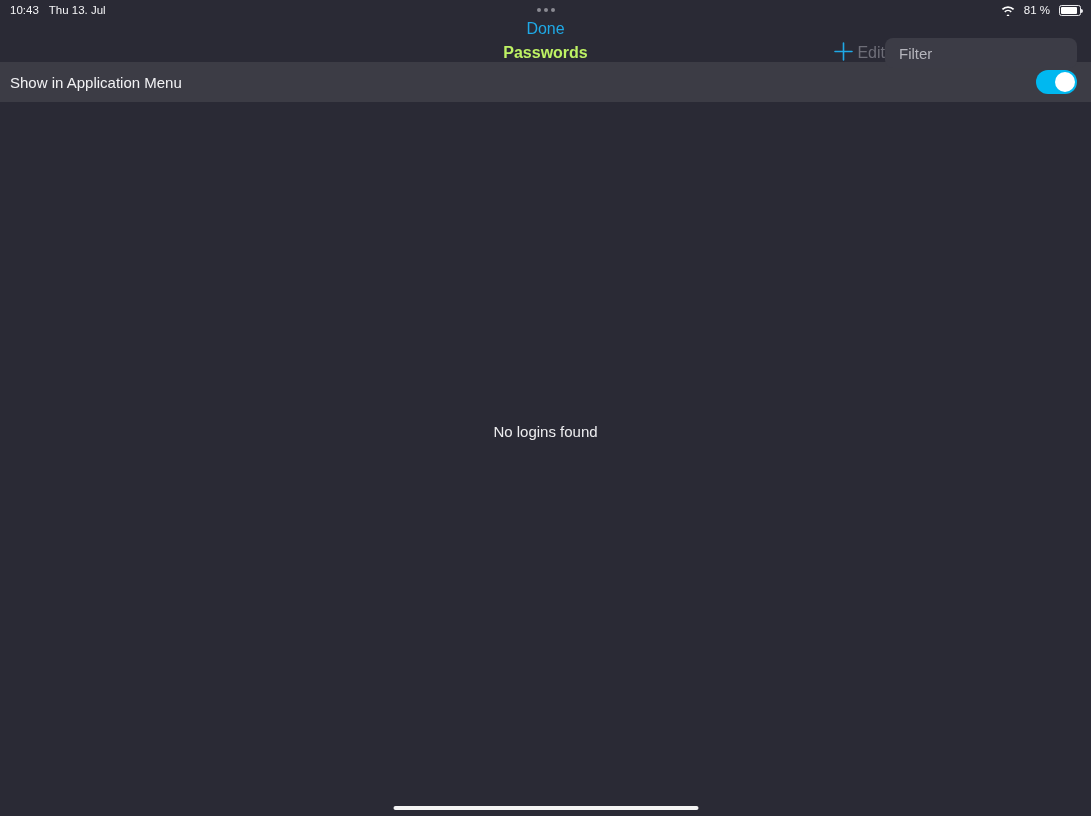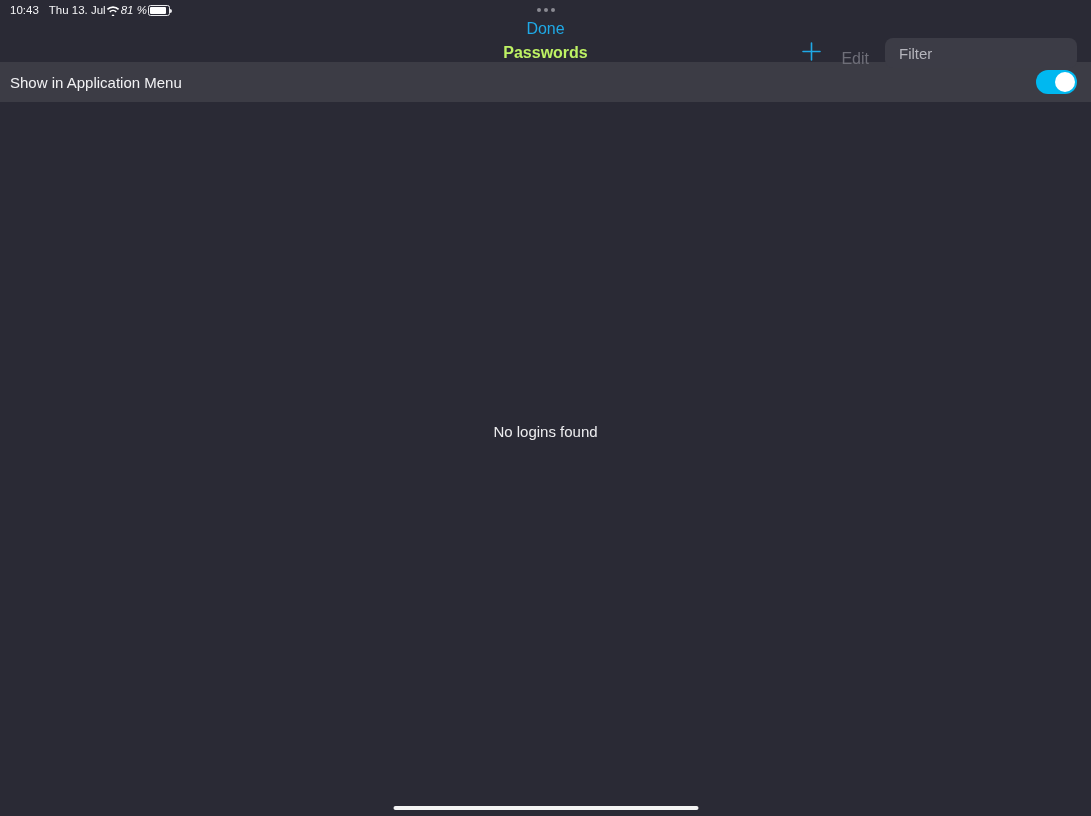--- a/index.html
+++ b/index.html
@@ -13,20 +13,21 @@
       width: 1091px;
       height: 816px;
       background: #2a2a35;
       color: #eeeef0;
       overflow: hidden;
     }
     .status-bar {
       height: 20px;
       display: flex;
       align-items: center;
+      justify-content: space-between;
       padding: 0 10px;
       font-size: 11.5px;
       color: #f5f5f7;
       position: relative;
     }
     .status-left {
       display: flex;
       gap: 10px;
       align-items: center;
     }
@@ -40,22 +41,21 @@
     }
     .ellipsis-dot {
       width: 4px;
       height: 4px;
       border-radius: 50%;
       background: #8a8a92;
     }
     .status-right {
       display: flex;
       align-items: center;
-      gap: 1px;
-      font-style: italic;
+      gap: 9px;
     }
     .wifi-icon svg { display:block; }
     .battery {
       width: 22px;
       height: 11px;
       border: 1px solid #e9e9ec;
       border-radius: 2.5px;
       position: relative;
     }
     .battery::after {
@@ -103,22 +103,21 @@
       left: 50%;
       transform: translateX(-50%);
       font-size: 16px;
       font-weight: 600;
       color: #bef264;
       margin-top: 24px;
     }
     .nav-right {
       margin-left: auto;
       display: flex;
-      align-items: flex-end;
-      gap: 16px;
+      align-items: center;
     }
     .plus-btn {
       background:none;
       border:none;
       cursor:pointer;
       padding:4px;
     }
     .edit-btn {
       background:none;
       border:none;

